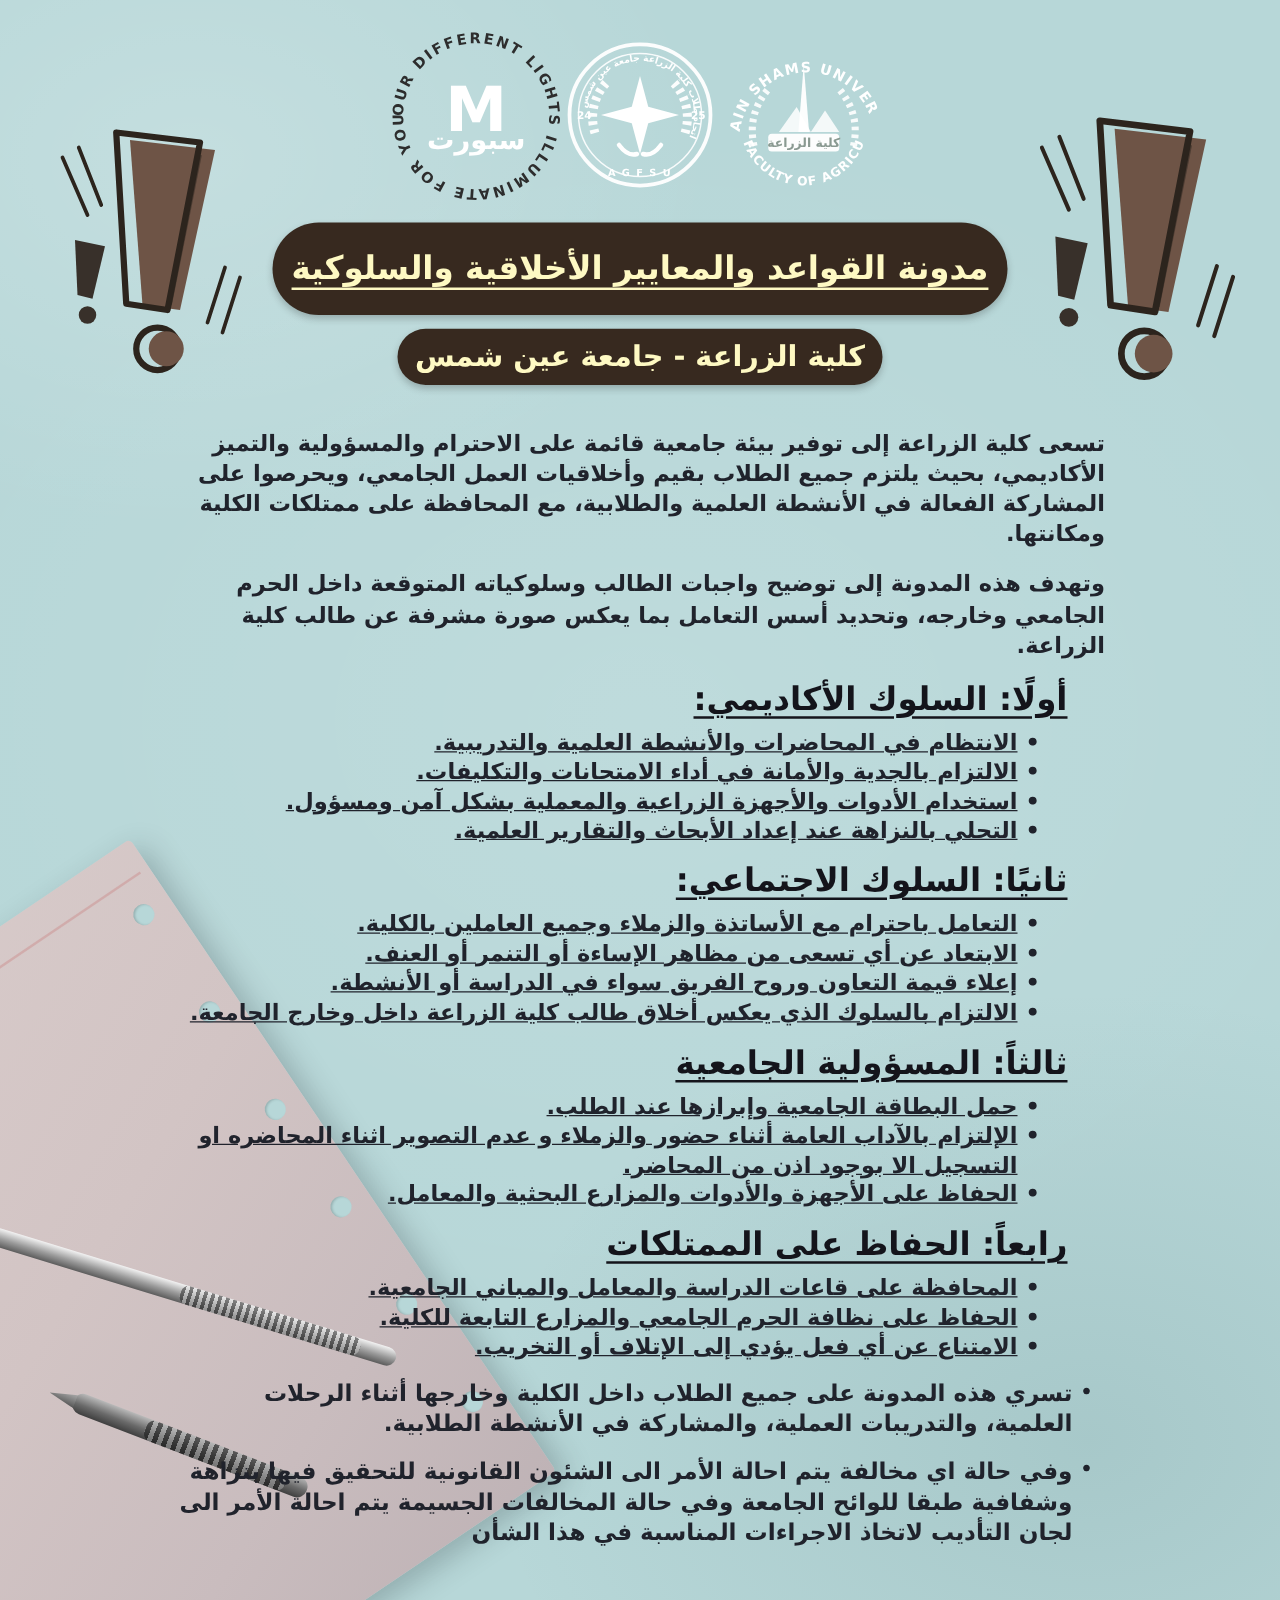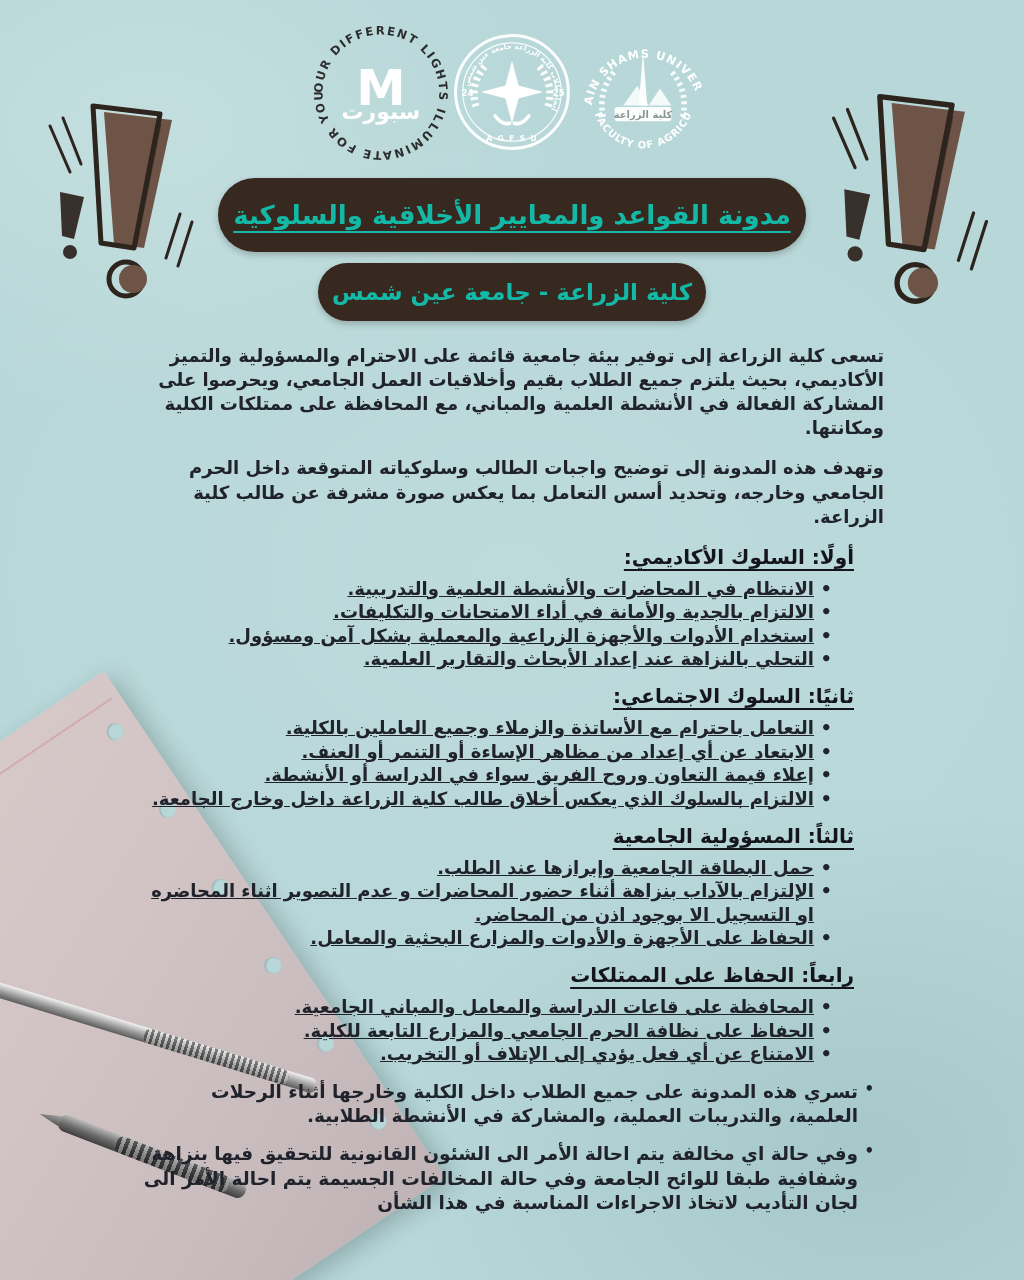--- a/index.html
+++ b/index.html
@@ -13,37 +13,37 @@
       #b7d7d8;
   }
   
   .logo{ position:absolute; }
   .logo svg{ display:block; }
   
   .excl{ position:absolute; }
   
   .banner{
     position:absolute; left:50%; transform:translateX(-50%);
-    background:#37291f; color:#14b8a6; text-align:center;
+    background:#37291f; color:#fef9c3; text-align:center;
     display:flex; align-items:center; justify-content:center;
     box-shadow:0 3px 6px rgba(30,30,30,.25);
   }
   .banner-title{ top:178px; width:588px; height:74px; border-radius:37px; }
   .banner-title span{ font-size:26px; font-weight:bold; text-decoration:underline; text-underline-offset:7px; text-decoration-thickness:2px; }
-  .banner-sub{ top:263px; width:388px; height:58px; border-radius:29px; }
+  .banner-sub{ top:263px; width:388px; height:45px; border-radius:29px; }
   .banner-sub span{ font-size:23px; font-weight:bold; }
   
   .content{
     position:absolute; left:140px; top:344px; width:744px;
     direction:rtl; text-align:right; color:#20232c; font-weight:bold;
   }
   .greeting{ font-size:21px; color:#4e4e4e; margin:0 145px 14px 0; }
   .content p.intro{ font-size:18px; line-height:1.34; margin-bottom:16px; }
   .sec-title{
-    font-size:20px; color:#14141b; margin:4px 30px 8px 0;
+    font-size:26px; color:#14141b; margin:4px 30px 8px 0;
     text-decoration:underline; text-underline-offset:5px; text-decoration-thickness:2px;
   }
   ul.sec-list{ list-style:none; padding:0 52px 0 0; margin-bottom:14px; }
   ul.sec-list li{ position:relative; font-size:18px; line-height:1.3; padding-right:18px;text-decoration:underline; }
   ul.sec-list li::before{ content:"•"; position:absolute; right:0; top:0; }
   ul.close-list{ list-style:none; padding:0 8px 0 0; margin-top:4px; }
   ul.close-list li{ position:relative; font-size:18.5px; line-height:1.32; padding-right:18px; margin-bottom:14px; }
   ul.close-list li::before{ content:"•"; position:absolute; right:2px; top:0; font-size:15px; }
   
   .paper{
@@ -178,43 +178,43 @@
 
   <div class="banner banner-title">
     <span>مدونة القواعد والمعايير الأخلاقية والسلوكية</span>
   </div>
   <div class="banner banner-sub">
     <span>كلية الزراعة - جامعة عين شمس</span>
   </div>
 
   <div class="content">
 
-    <p class="intro">تسعى كلية الزراعة إلى توفير بيئة جامعية قائمة على الاحترام والمسؤولية والتميز الأكاديمي، بحيث يلتزم جميع الطلاب بقيم وأخلاقيات العمل الجامعي، ويحرصوا على المشاركة الفعالة في الأنشطة العلمية والمباني، مع المحافظة على ممتلكات الكلية ومكانتها.</p>
+    <p class="intro">تسعى كلية الزراعة إلى توفير بيئة جامعية قائمة على الاحترام والمسؤولية والتميز الأكاديمي، بحيث يلتزم جميع الطلاب بقيم وأخلاقيات العمل الجامعي، ويحرصوا على المشاركة الفعالة في الأنشطة العلمية والطلابية، مع المحافظة على ممتلكات الكلية ومكانتها.</p>
     <p class="intro">وتهدف هذه المدونة إلى توضيح واجبات الطالب وسلوكياته المتوقعة داخل الحرم الجامعي وخارجه، وتحديد أسس التعامل بما يعكس صورة مشرفة عن طالب كلية الزراعة.</p>
 
     <h3 class="sec-title">أولًا: السلوك الأكاديمي:</h3>
     <ul class="sec-list">
       <li>الانتظام في المحاضرات والأنشطة العلمية والتدريبية.</li>
       <li>الالتزام بالجدية والأمانة في أداء الامتحانات والتكليفات.</li>
       <li>استخدام الأدوات والأجهزة الزراعية والمعملية بشكل آمن ومسؤول.</li>
       <li>التحلي بالنزاهة عند إعداد الأبحاث والتقارير العلمية.</li>
     </ul>
 
     <h3 class="sec-title">ثانيًا: السلوك الاجتماعي:</h3>
     <ul class="sec-list">
       <li>التعامل باحترام مع الأساتذة والزملاء وجميع العاملين بالكلية.</li>
-      <li>الابتعاد عن أي إعداد من مظاهر الإساءة أو التنمر أو العنف.</li>
+      <li>الابتعاد عن أي تسعى من مظاهر الإساءة أو التنمر أو العنف.</li>
       <li>إعلاء قيمة التعاون وروح الفريق سواء في الدراسة أو الأنشطة.</li>
       <li>الالتزام بالسلوك الذي يعكس أخلاق طالب كلية الزراعة داخل وخارج الجامعة.</li>
     </ul>
 
     <h3 class="sec-title">ثالثاً: المسؤولية الجامعية</h3>
     <ul class="sec-list">
       <li>حمل البطاقة الجامعية وإبرازها عند الطلب.</li>
-      <li>الإلتزام بالآداب بنزاهة أثناء حضور المحاضرات و عدم التصوير اثناء المحاضره او التسجيل الا بوجود اذن من المحاضر.</li>
+      <li>الإلتزام بالآداب العامة أثناء حضور والزملاء و عدم التصوير اثناء المحاضره او التسجيل الا بوجود اذن من المحاضر.</li>
       <li>الحفاظ على الأجهزة والأدوات والمزارع البحثية والمعامل.</li>
     </ul>
 
     <h3 class="sec-title">رابعاً: الحفاظ على الممتلكات</h3>
     <ul class="sec-list">
       <li>المحافظة على قاعات الدراسة والمعامل والمباني الجامعية.</li>
       <li>الحفاظ على نظافة الحرم الجامعي والمزارع التابعة للكلية.</li>
       <li>الامتناع عن أي فعل يؤدي إلى الإتلاف أو التخريب.</li>
     </ul>
 

